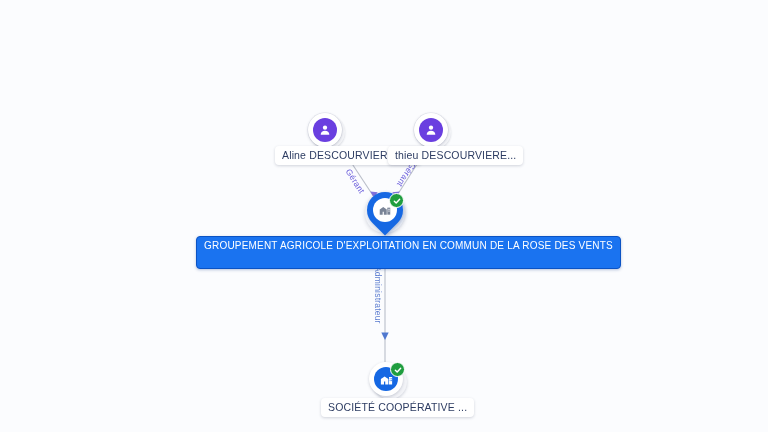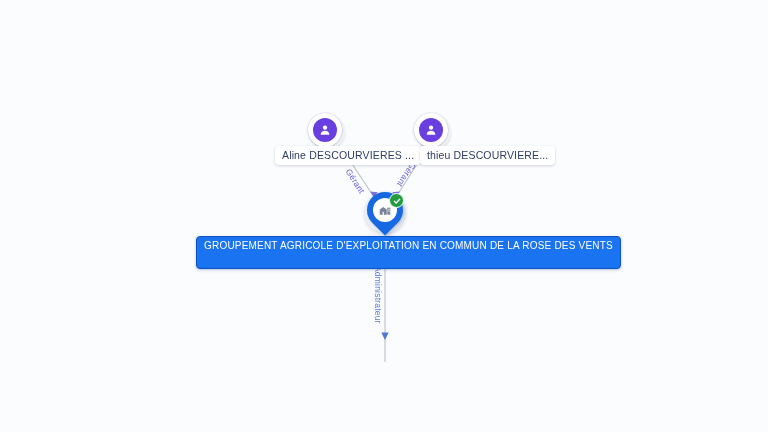--- a/index.html
+++ b/index.html
@@ -249,21 +249,21 @@
     <div class="avatar-stack">
       <div class="avatar-ring behind"></div>
       <div class="avatar-ring"></div>
       <div class="avatar-disc">
         <svg width="14" height="14" viewBox="0 0 24 24" fill="#ffffff">
           <circle cx="12" cy="8" r="3.7"></circle>
           <path d="M4.6 20c0-4.1 3.3-6.6 7.4-6.6s7.4 2.5 7.4 6.6z"></path>
         </svg>
       </div>
     </div>
-    <div class="node-label" style="position:absolute; top:30px; left:-26px;margin-left:32px;">thieu DESCOURVIERE...</div>
+    <div class="node-label" style="position:absolute; top:30px; left:-26px;">thieu DESCOURVIERE...</div>
   </div>
 
   <div class="node pin-node" style="left:362px; top:192px;">
     <div class="pin-wrap">
       <div class="pin-halo"></div>
       <div class="pin-shape"></div>
       <div class="pin-inner">
         <svg width="14" height="14" viewBox="0 0 24 24" fill="#7a8496">
           <path d="M3 20V11l6-4 6 4v9h-5v-5H8v5z"></path>
           <rect x="16" y="8" width="5" height="12"></rect>
@@ -276,14 +276,36 @@
       <div class="badge-check" style="left:27px; top:1px;">
         <svg width="8" height="8" viewBox="0 0 24 24" fill="none" stroke="#ffffff" stroke-width="4.2" stroke-linecap="round" stroke-linejoin="round">
           <path d="M4 12.5 L9.5 18 L20 6.5"></path>
         </svg>
       </div>
     </div>
   </div>
 
   <div class="selected-label" style="left:196px; top:236px;">GROUPEMENT AGRICOLE D'EXPLOITATION EN COMMUN DE LA ROSE DES VENTS</div>
 
+  <div class="node circle-node" style="left:369px; top:362px;">
+    <div class="circ-wrap">
+      <div class="circ-ring behind"></div>
+      <div class="circ-ring"></div>
+      <div class="circ-disc">
+        <svg width="15" height="15" viewBox="0 0 24 24" fill="#ffffff">
+          <path d="M3 20V11l6-4 6 4v9h-5v-5H8v5z"></path>
+          <rect x="16" y="8" width="5" height="12"></rect>
+          <rect x="17.2" y="10" width="1.2" height="1.6" fill="#1668e3"></rect>
+          <rect x="19.2" y="10" width="1.2" height="1.6" fill="#1668e3"></rect>
+          <rect x="17.2" y="13" width="1.2" height="1.6" fill="#1668e3"></rect>
+          <rect x="19.2" y="13" width="1.2" height="1.6" fill="#1668e3"></rect>
+        </svg>
+      </div>
+      <div class="badge-check" style="left:21px; top:0px;">
+        <svg width="8" height="8" viewBox="0 0 24 24" fill="none" stroke="#ffffff" stroke-width="4.2" stroke-linecap="round" stroke-linejoin="round">
+          <path d="M4 12.5 L9.5 18 L20 6.5"></path>
+        </svg>
+      </div>
+    </div>
+    <div class="node-label" style="position:absolute; top:33px; left:-48px;">SOCIÉTÉ COOPÉRATIVE ...</div>
+  </div>
 
 </div>
 
 </body></html>

